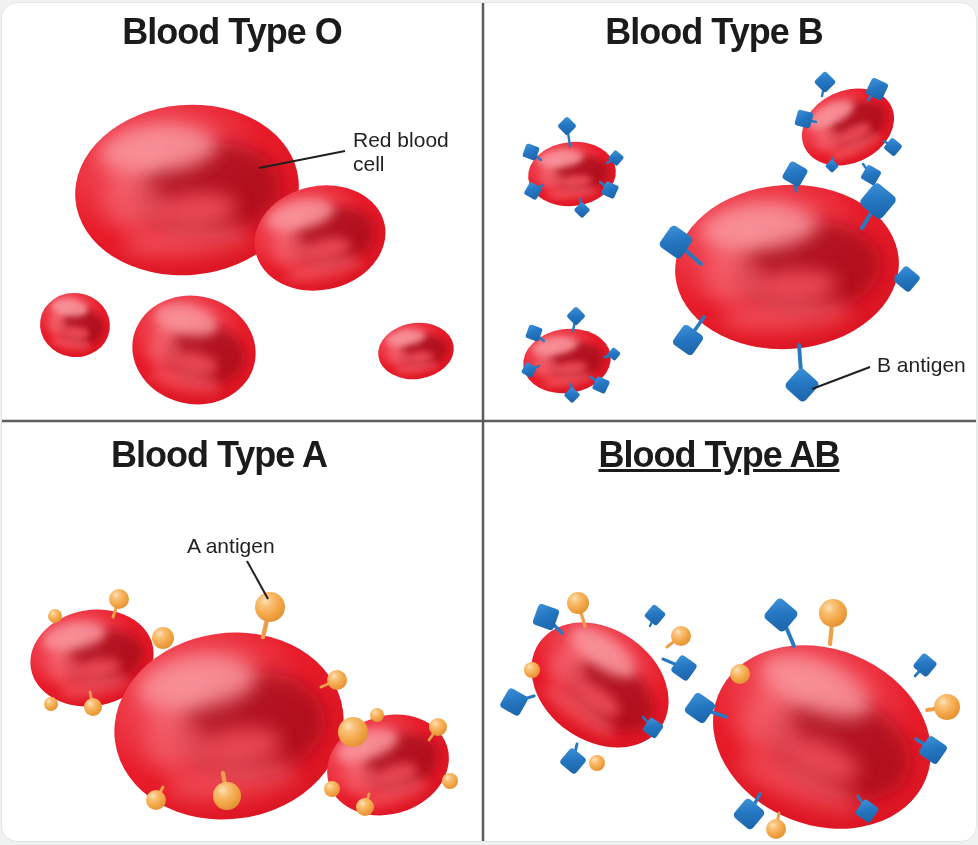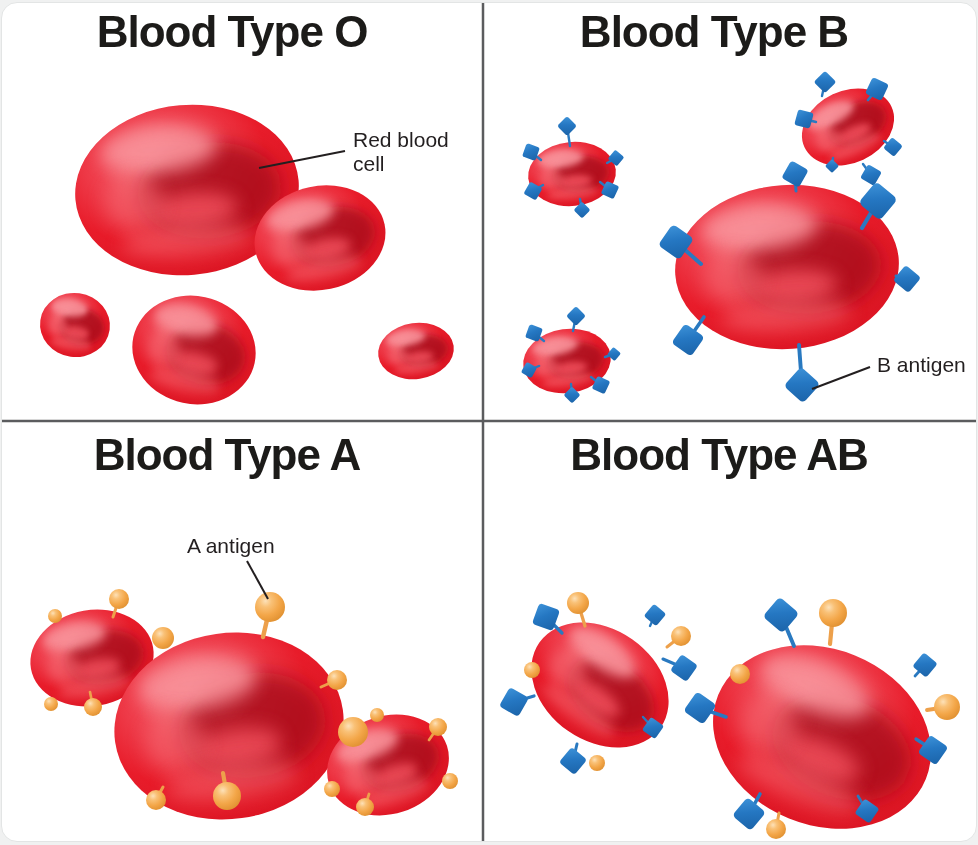--- a/index.html
+++ b/index.html
@@ -1,26 +1,26 @@
 <!DOCTYPE html>
 <html><head>
 <meta charset="utf-8">
 <style>
   html,body{margin:0;padding:0;background:#f0f1f1;}
   .stage{position:relative;width:978px;height:845px;background:#f0f1f1;
          font-family:"Liberation Sans",sans-serif;overflow:hidden;}
   .card{position:absolute;left:1px;top:2px;width:974px;height:838px;background:#ffffff;
         border:1px solid #e3e5e5;border-radius:16px;overflow:hidden;}
   svg.diagram{position:absolute;left:-2px;top:-3px;width:978px;height:845px;display:block;}
-  .title{position:absolute;transform:translateX(-50%);font-weight:700;font-size:44px;
+  .title{position:absolute;transform:translateX(-50%);font-weight:700;font-size:36px;
          line-height:56px;color:#1c1b19;letter-spacing:-1px;white-space:nowrap;}
   .t-o{left:230px;top:1px;}
   .t-b{left:712px;top:1px;text-align:center;}
-  .t-a{left:217px;top:424px;margin-left:8px;}
-  .t-ab{left:717px;top:424px;}
+  .t-a{left:217px;top:424px;}
+  .t-ab{left:717px;top:424px;text-decoration:underline;}
   text.anno{font-family:"Liberation Sans",sans-serif;font-size:21px;fill:#231f20;}
 </style>
 </head>
 <body>
 
 <div class="stage">
   <div class="card">
 
     <svg class="diagram" id="diagram" viewBox="0 0 978 845" xmlns="http://www.w3.org/2000/svg">
       <defs>

